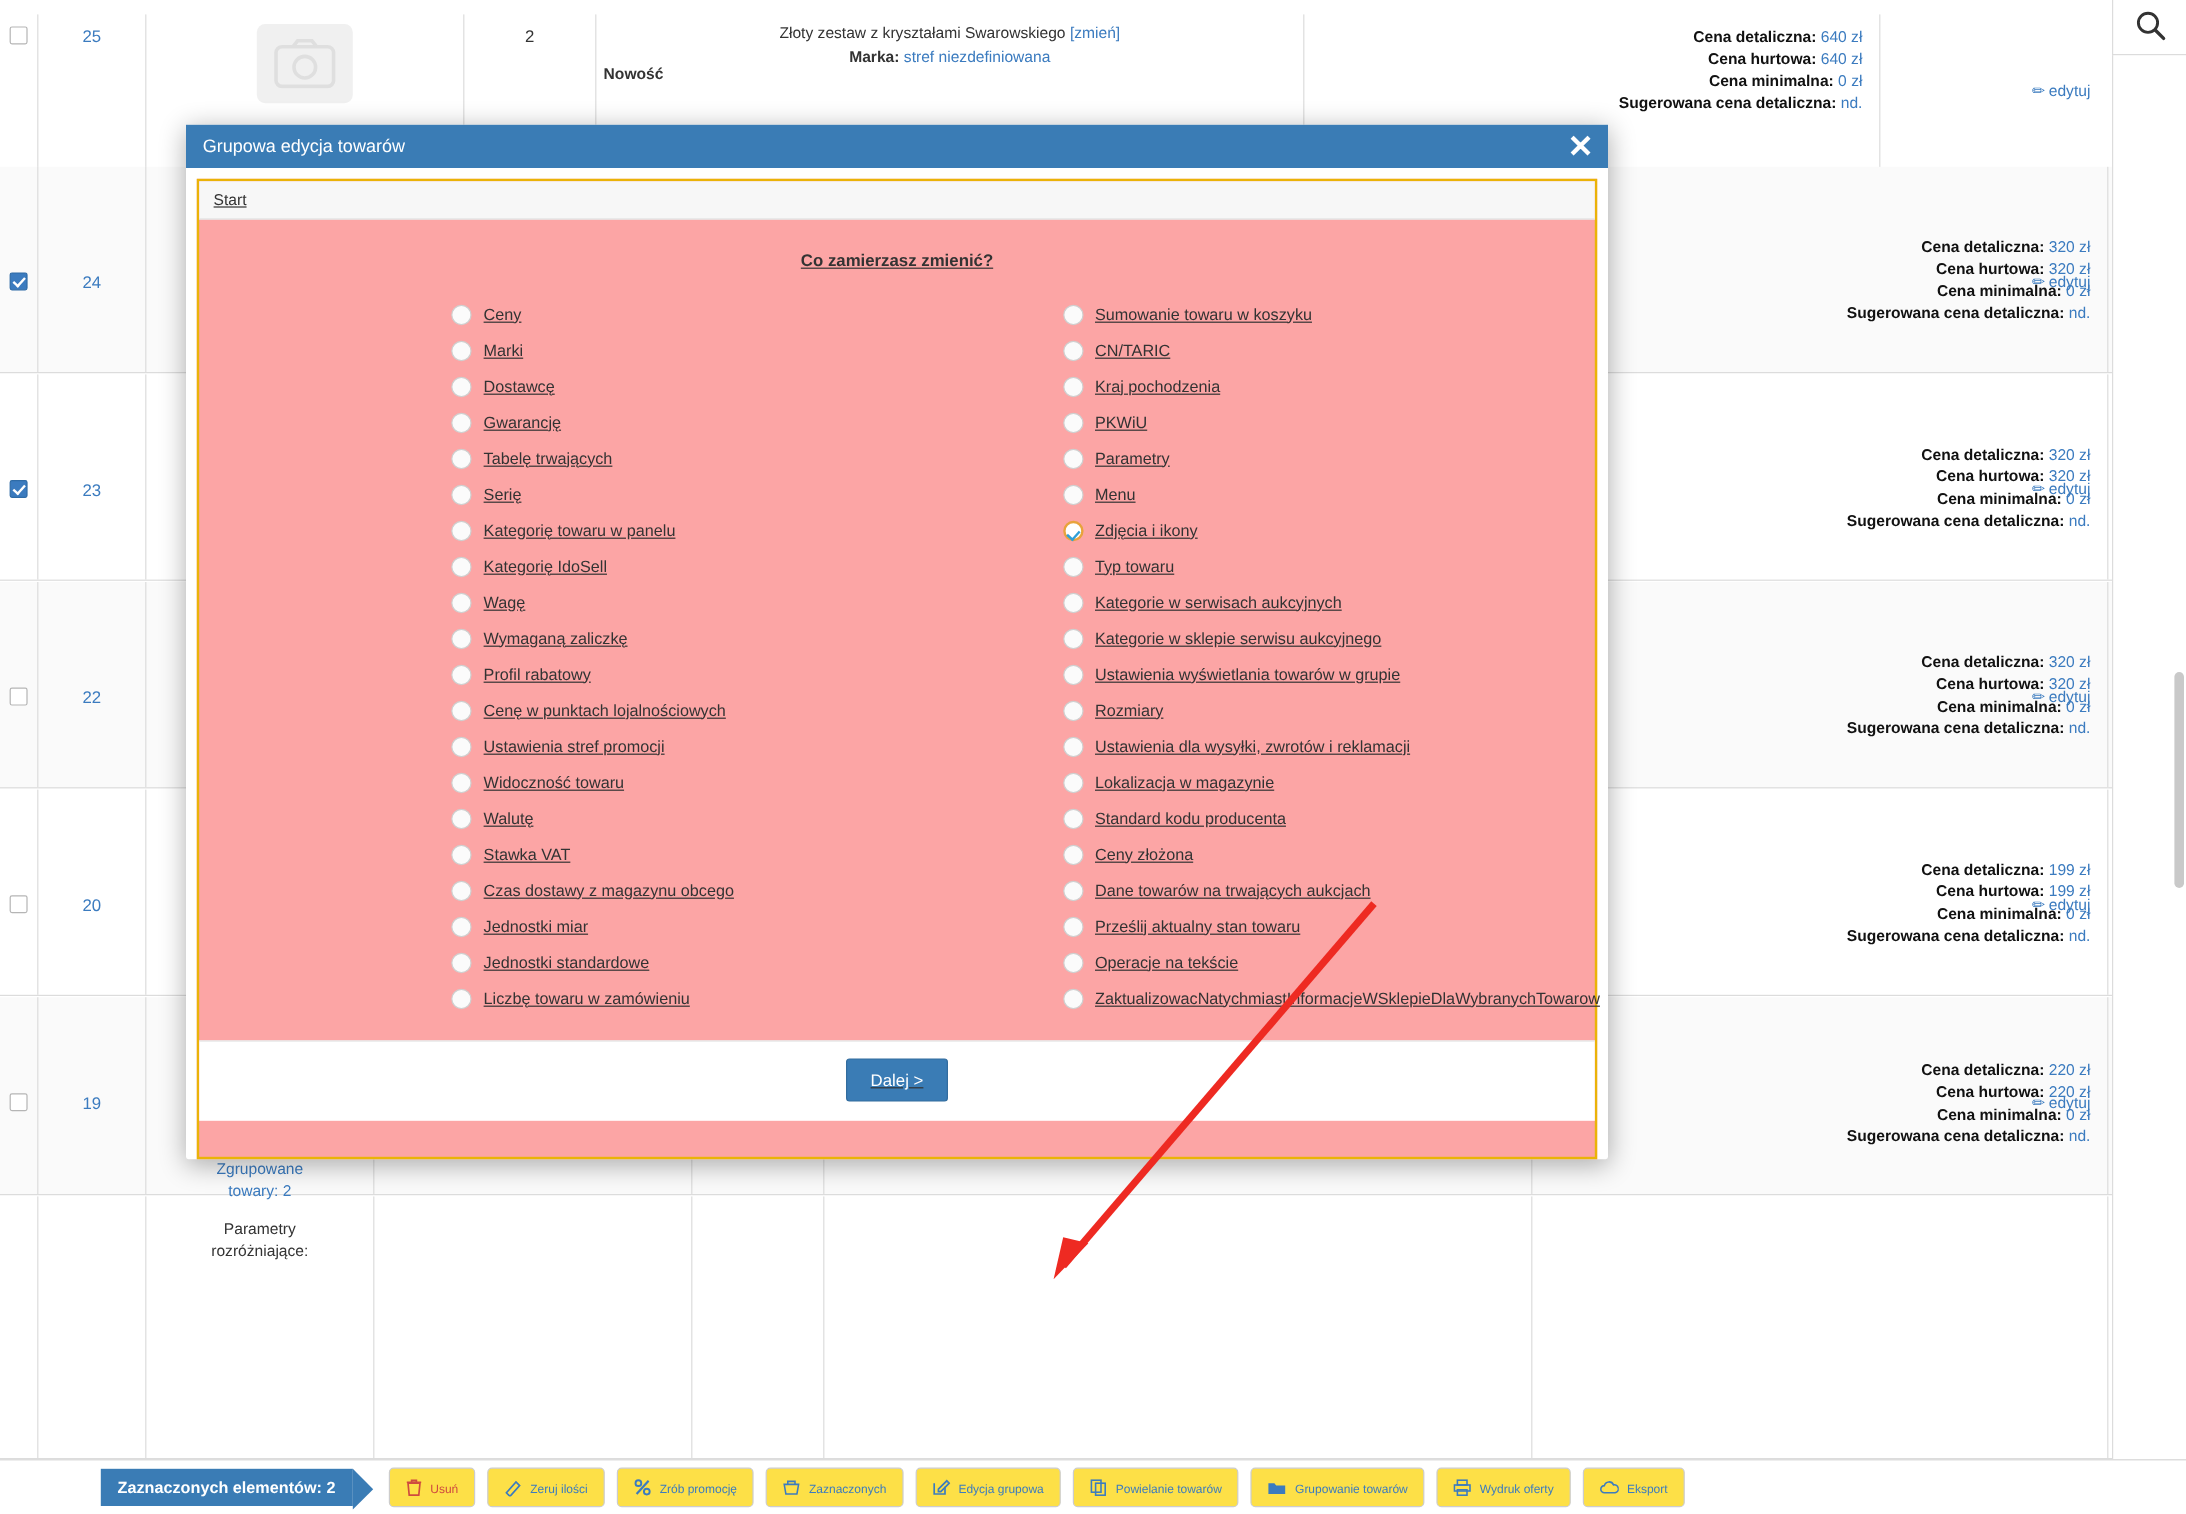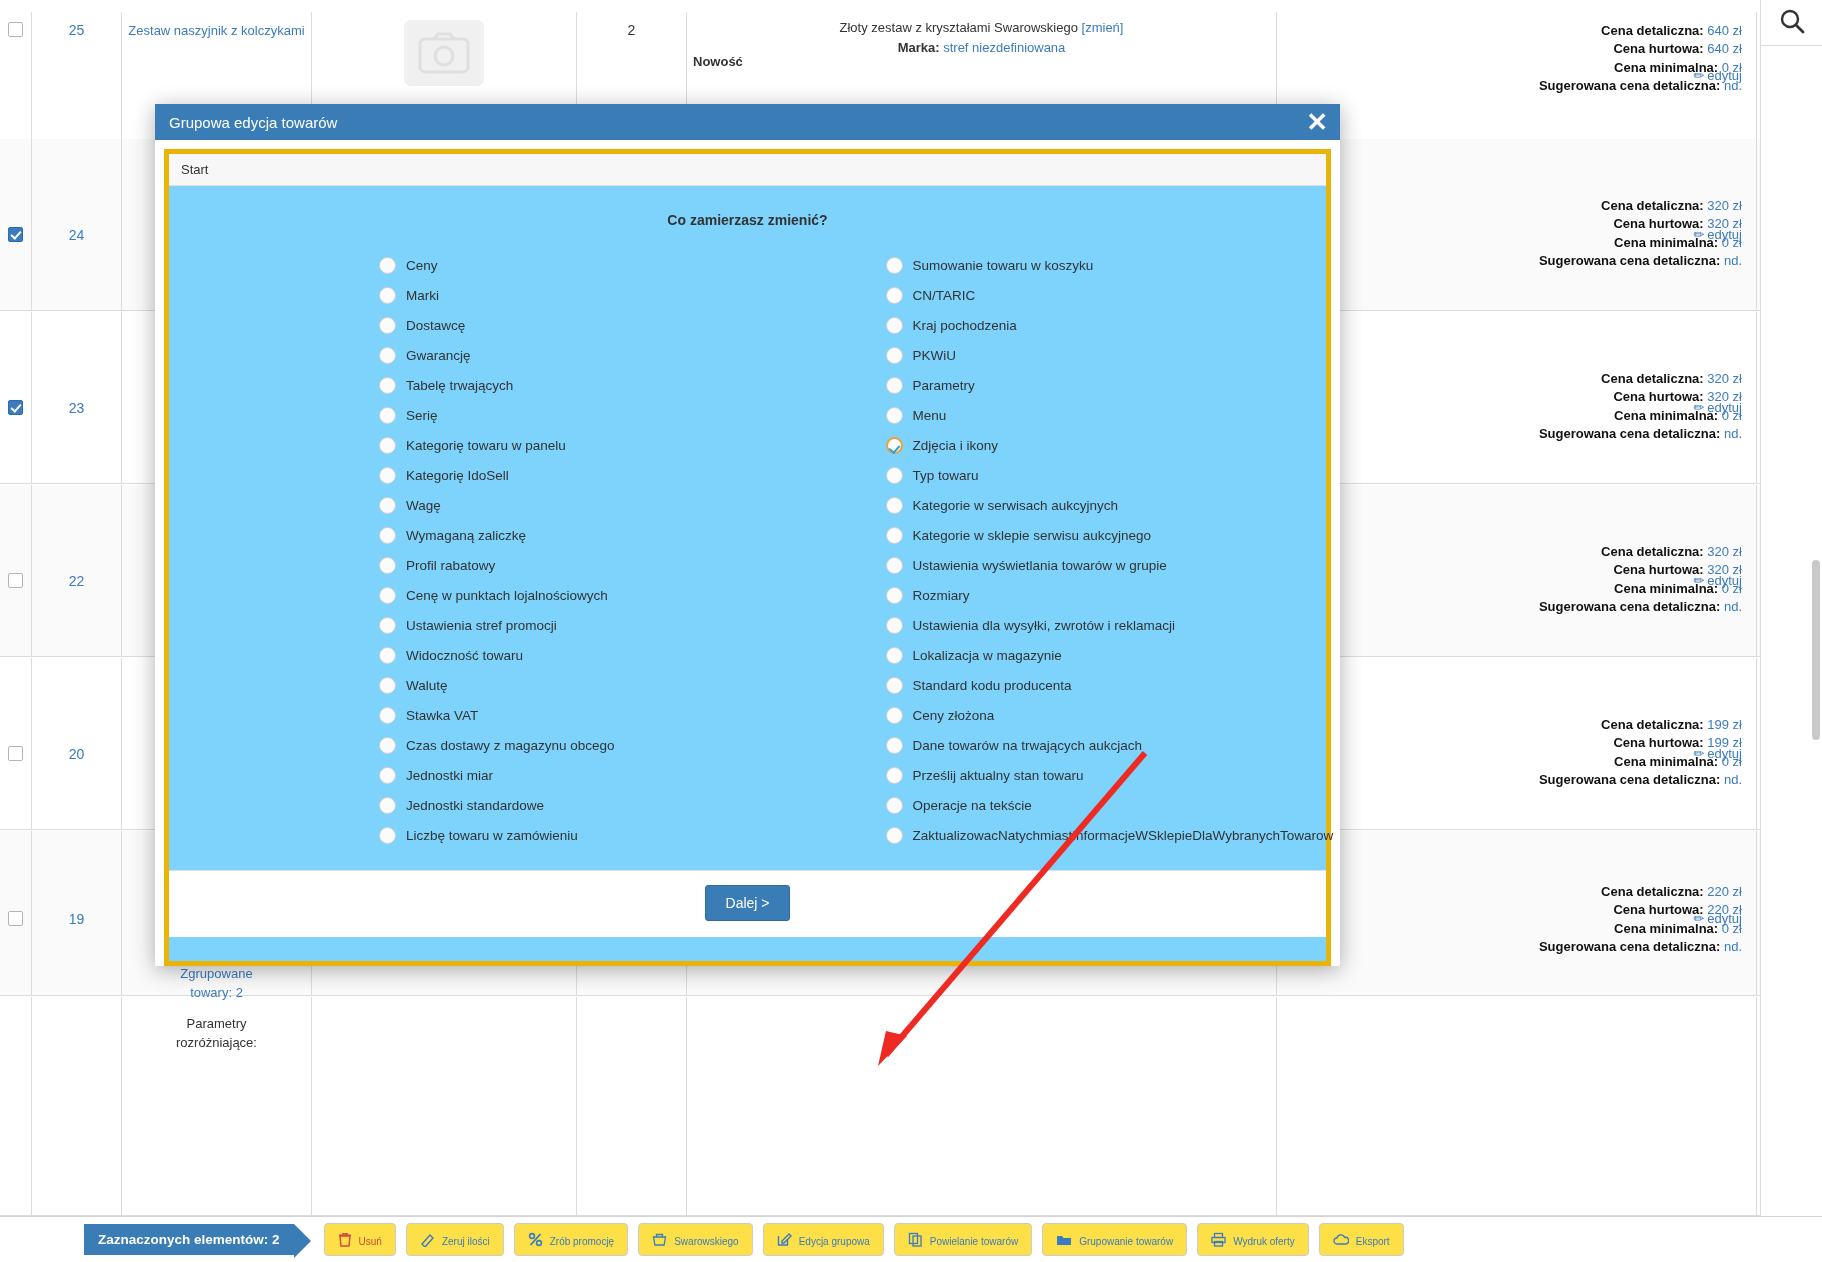--- a/index.html
+++ b/index.html
@@ -85,21 +85,21 @@
   .modal-head {
     height: 36px; background: #3a7cb5; display:flex; align-items:center;
     padding: 0 14px; color:#fff; position: relative;
   }
   .modal-title { font-size: 15px; color:#fff; }
   .modal-close {
     position:absolute; right: 12px; top: 50%; transform: translateY(-50%);
     font-size: 26px; line-height: 1; color:#fff; cursor: pointer; font-weight: bold;
   }
   .modal-body { padding: 9px 9px 0 9px; height: calc(100% - 36px); }
-  .panel { border:5px solid #eab308; background:#7dd3fc; height: 100%; }
+  .panel { border:2px solid #eab308; background:#fca5a5; height: 100%; text-decoration: underline; }
   .panel-head {
     height: 32px; background:#f7f7f7; border-bottom:1px solid #e0e0e0;
     display:flex; align-items:center; padding: 0 12px; font-size:13px; color:#333;
   }
   .panel-body { padding: 26px 0 0 0; }
   .q-title { text-align:center; font-weight:bold; font-size:14px; color:#333; margin-bottom: 22px; }
 
   .cols { display:flex; padding: 0 0 0 0; }
   .col { width: 50%; padding-left: 210px; }
   .col.right { padding-left: 138px; }
@@ -157,21 +157,20 @@
 
 <div id="root">
 
   <div class="bg-table">
 
     <div class="bg-row" style="top:12px; height:138px;">
       <div class="cell c-check">
         <span class="chk"></span>
       </div>
       <div class="cell c-id">25</div>
-      <div class="cell c-name">Zestaw naszyjnik z kolczykami</div>
       <div class="cell c-img">
         <div class="photo-ph">
           <svg width="52" height="42" viewBox="0 0 52 42">
               <rect x="2" y="7" width="48" height="33" rx="5" fill="none" stroke="#d2d2d2" stroke-width="3"></rect>
               <path d="M16 7l4-5h12l4 5" fill="none" stroke="#d2d2d2" stroke-width="3"></path>
               <circle cx="26" cy="24" r="9" fill="none" stroke="#d2d2d2" stroke-width="3"></circle>
             </svg>
         </div>
       </div>
       <div class="cell c-qty">2</div>
@@ -546,21 +545,21 @@
           </span>
           <span>Zrób promocję</span>
         </div>
         <div class="tbtn">
           <span class="ic">
             <svg width="15" height="15" viewBox="0 0 15 15">
               <path d="M1.5 5h12l-1.4 8H2.9L1.5 5z" fill="none" stroke="#3b7bbf" stroke-width="1.3"></path>
               <path d="M4.5 5V2.5h6V5" fill="none" stroke="#3b7bbf" stroke-width="1.3"></path>
             </svg>
           </span>
-          <span>Swarowskiego</span>
+          <span>Zaznaczonych</span>
         </div>
         <div class="tbtn">
           <span class="ic">
             <svg width="15" height="15" viewBox="0 0 15 15">
               <path d="M1.5 4v9h9V7" fill="none" stroke="#3b7bbf" stroke-width="1.4"></path>
               <path d="M5 9l7-7 2 2-7 7H5V9z" fill="none" stroke="#3b7bbf" stroke-width="1.4"></path>
             </svg>
           </span>
           <span>Edycja grupowa</span>
         </div>

